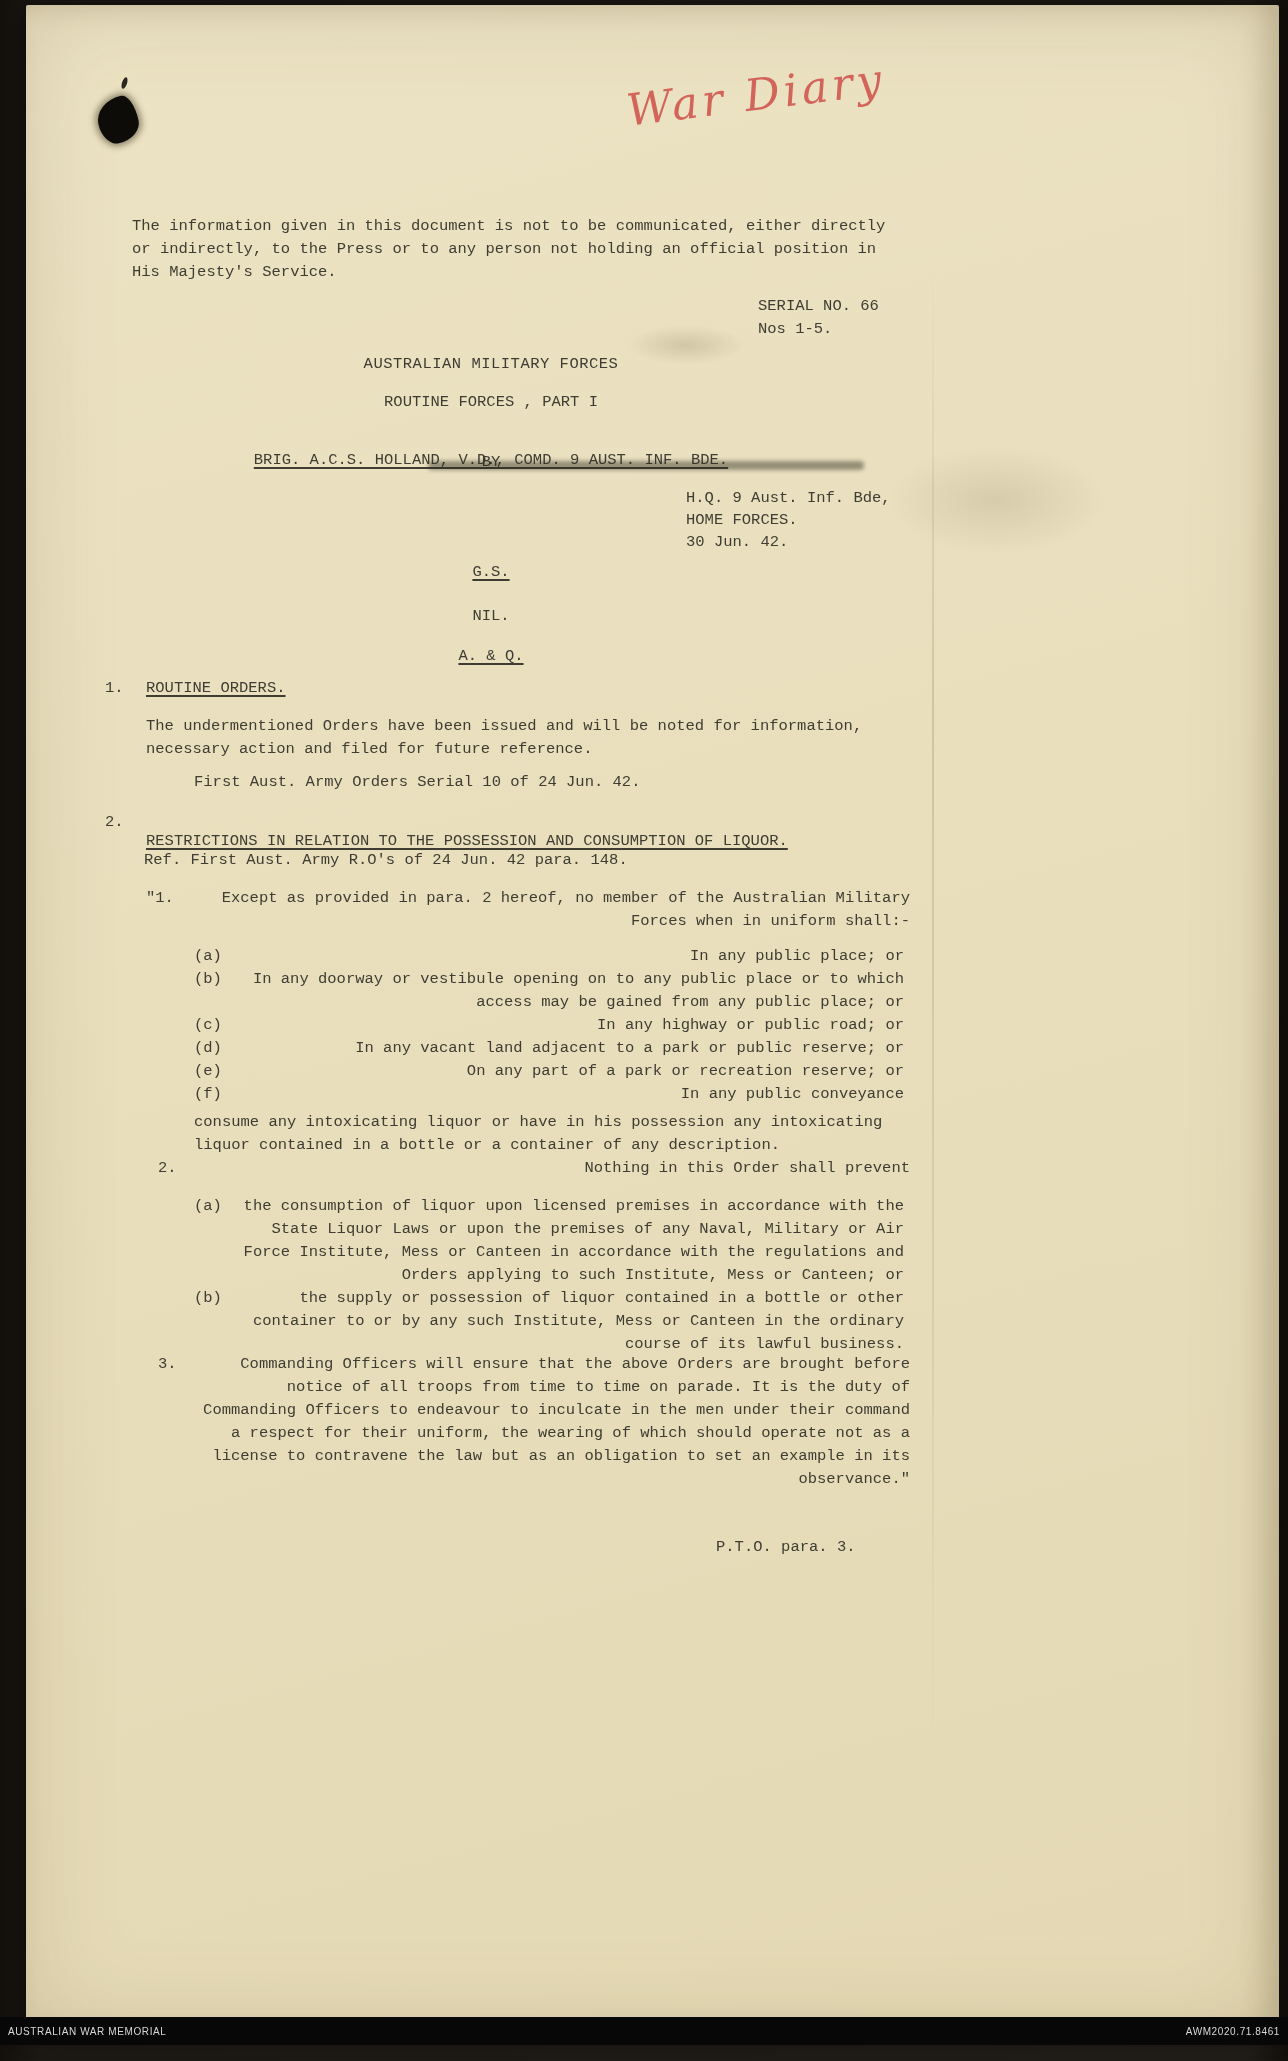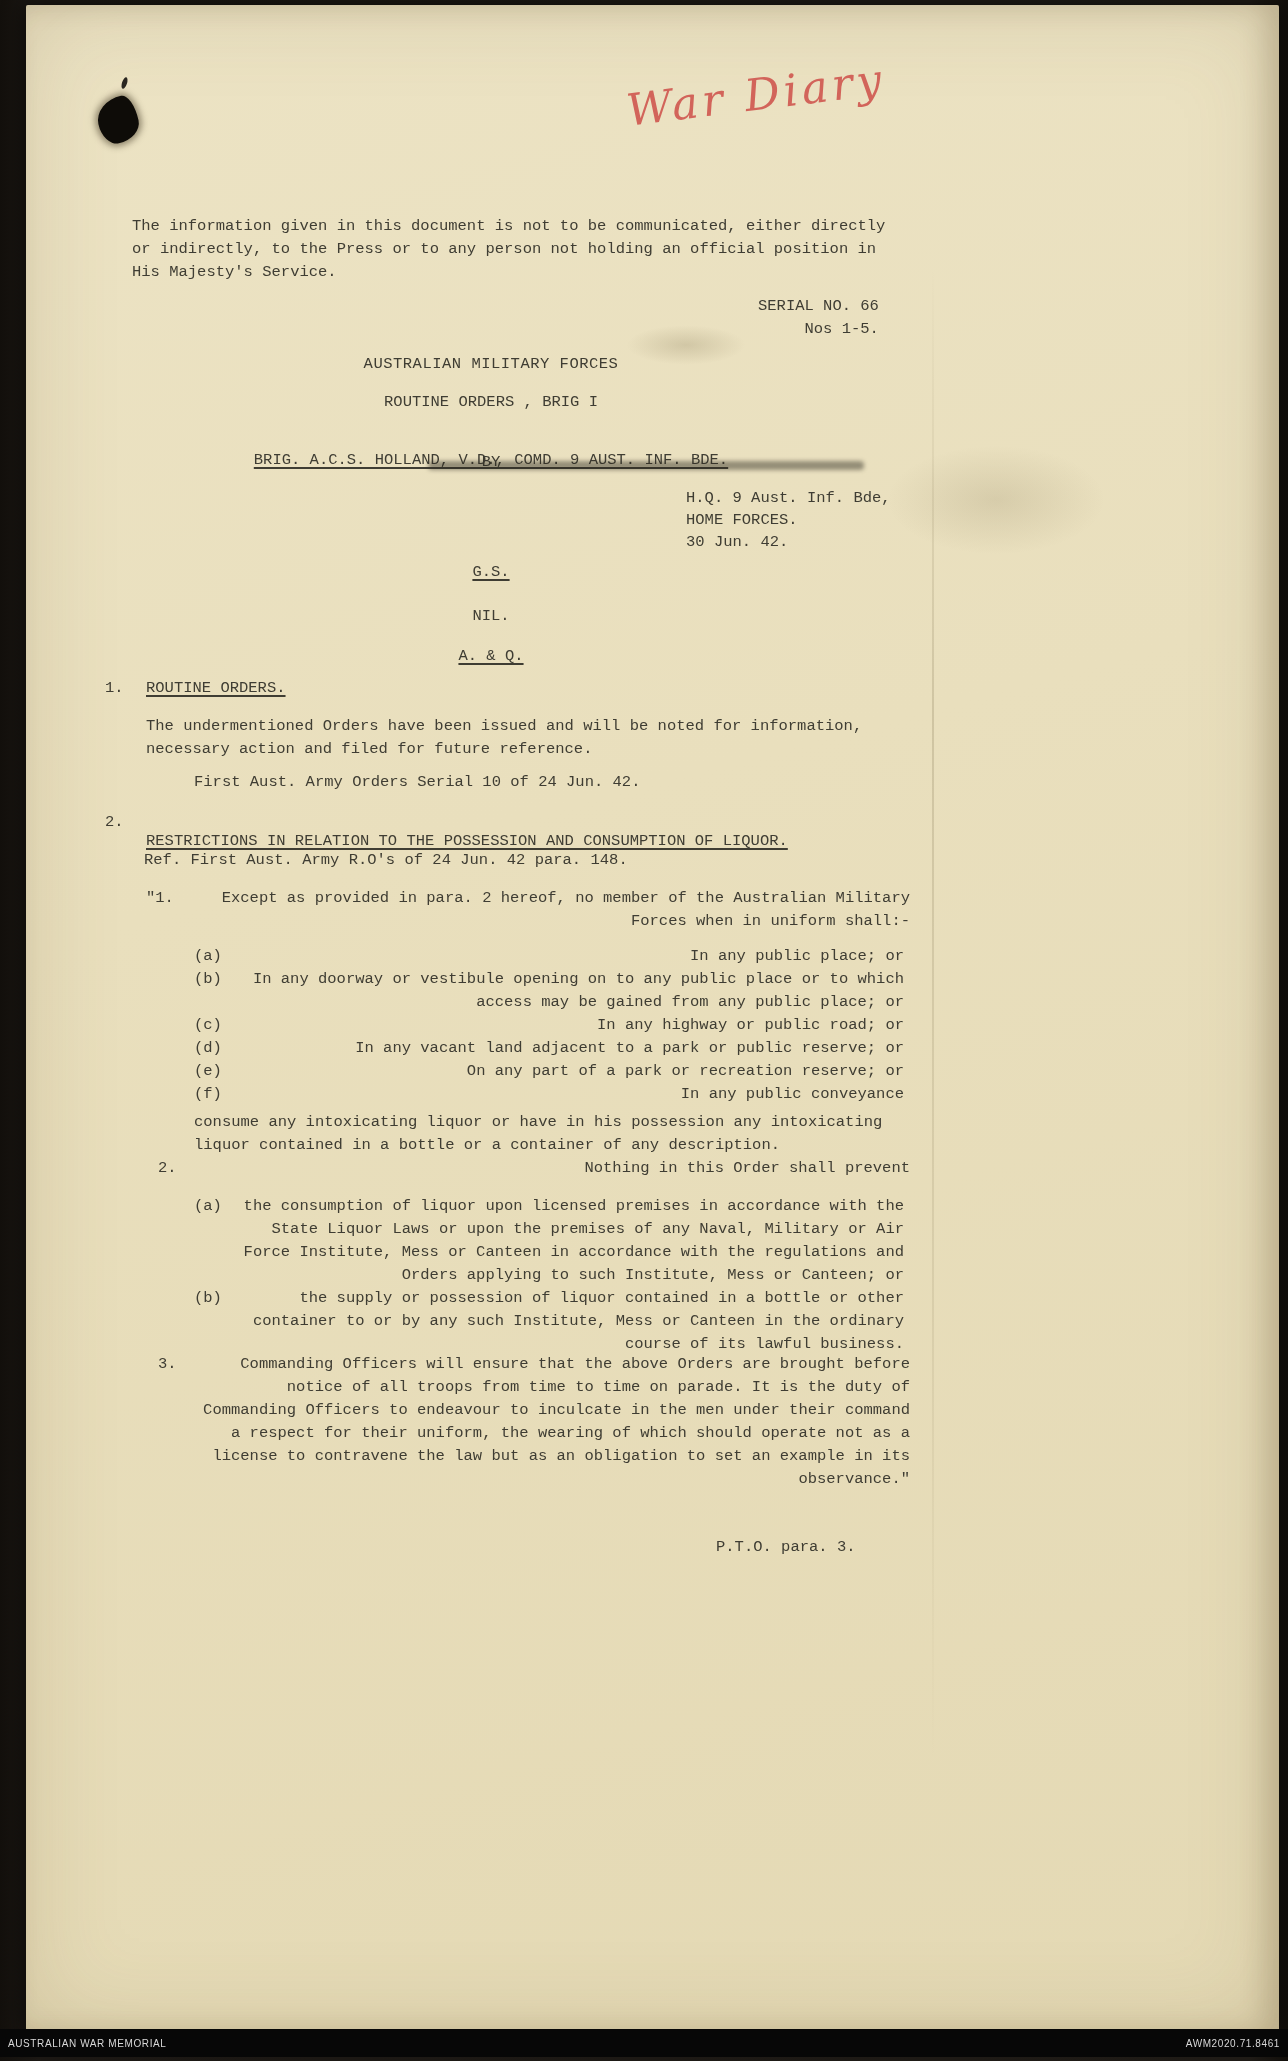--- a/index.html
+++ b/index.html
@@ -41,21 +41,21 @@
     letter-spacing:4px;white-space:nowrap;
   }
   .smudge{
     left:402px;top:456px;width:436px;height:9px;
     background:rgba(42,39,30,.45);filter:blur(2px);border-radius:4px;
   }
   .stain1{left:600px;top:320px;width:120px;height:40px;background:radial-gradient(ellipse at center,rgba(95,80,45,.18),rgba(95,80,45,0) 70%);}
   .stain2{left:860px;top:440px;width:220px;height:110px;background:radial-gradient(ellipse at center,rgba(100,85,50,.14),rgba(100,85,50,0) 70%);}
   .crease{left:906px;top:260px;width:2px;height:1500px;background:linear-gradient(180deg,rgba(90,75,40,0),rgba(90,75,40,.18) 30%,rgba(90,75,40,.10) 70%,rgba(90,75,40,0));}
   .footer{
-    position:absolute;left:0;bottom:4px;width:100%;height:28px;background:#070707;
+    position:absolute;left:0;bottom:16px;width:100%;height:28px;background:#070707;
     display:flex;justify-content:space-between;align-items:center;
     padding:10px 8px;box-sizing:border-box;
     font-family:"Liberation Sans","DejaVu Sans",sans-serif;
     font-size:10px;letter-spacing:.6px;color:#d8d8d8;
   }
 </style>
 </head>
 <body>
 
 <div class="paper">
@@ -64,27 +64,27 @@
   <div class="abs speck"></div>
   <div class="abs stain1"></div>
   <div class="abs stain2"></div>
   <div class="abs crease"></div>
 
   <div class="abs war-diary">War Diary</div>
 
 
   <div class="abs" style="left:85px;top:210px;width:775px;margin-left:21px;">The information given in this document is not to be communicated, either directly or indirectly, to the Press or to any person not holding an official position in His Majesty's Service.</div>
 
-  <div class="abs" style="left:732px;top:290px;text-align:right;">
+  <div class="abs" style="left:732px;top:290px;">
     <div>SERIAL NO. 66</div>
     <div>Nos 1-5.</div>
   </div>
 
   <div class="abs center-col" style="top:348px;letter-spacing:.5px;">AUSTRALIAN MILITARY FORCES</div>
-  <div class="abs center-col" style="top:386px;">ROUTINE ORDERS , BRIG I</div>
+  <div class="abs center-col" style="top:386px;">ROUTINE FORCES , PART I</div>
   <div class="abs center-col" style="top:430px;margin-top:16px;">BY</div>
   <div class="abs center-col" style="top:444px;">
     <span class="u">BRIG. A.C.S. HOLLAND, V.D., COMD. 9 AUST. INF. BDE.</span>
   </div>
   <div class="abs smudge"></div>
 
   <div class="abs" style="left:660px;top:482px;line-height:22px;">
     <div>H.Q. 9 Aust. Inf. Bde,</div>
     <div>HOME FORCES.</div>
     <div>30 Jun. 42.</div>

